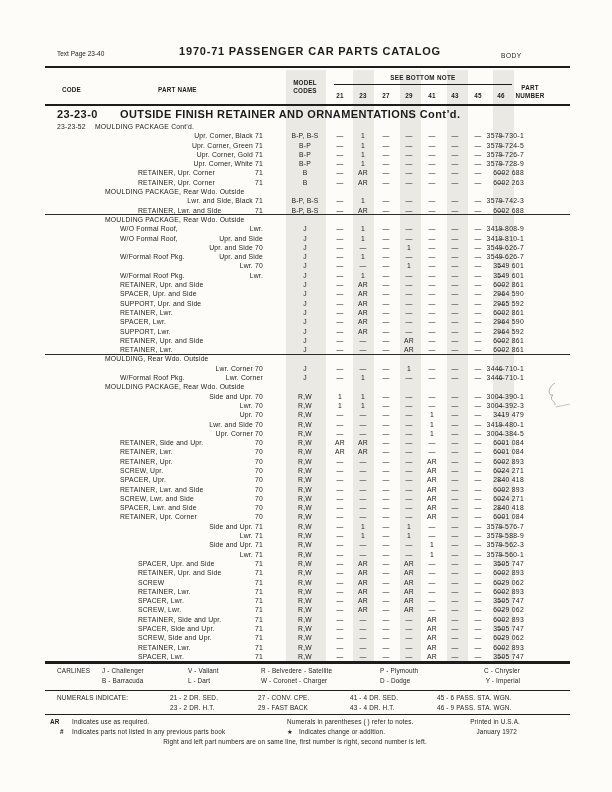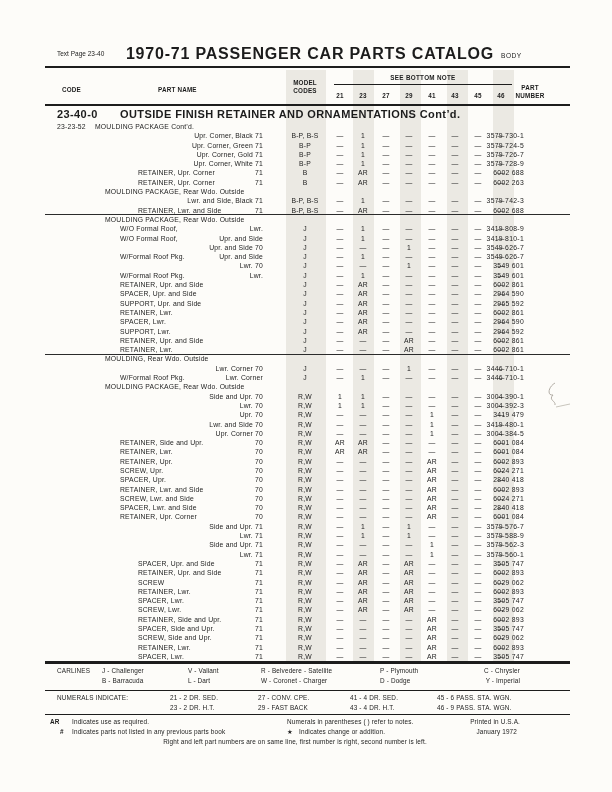--- a/index.html
+++ b/index.html
@@ -6,21 +6,21 @@
   .page{
     position:relative;width:612px;height:792px;margin:0 auto;
     background:#fdfcf9;color:#1c1c1c;overflow:hidden;
     font-family:"Liberation Sans", sans-serif;
   }
   .abs{position:absolute;}
   .stripe{position:absolute;top:70px;height:592px;background:#ebe9e3;}
   .rule{position:absolute;background:#1d1d1d;}
   
   .page-ref{left:57px;top:50px;font-size:6.5px;}
-  .main-title{left:110px;top:45px;width:400px;text-align:center;font-size:16px;font-weight:700;letter-spacing:.8px;}
+  .main-title{left:110px;top:45px;width:400px;text-align:center;font-size:11px;font-weight:700;letter-spacing:.8px;}
   .body-label{left:501px;top:52px;font-size:6.6px;letter-spacing:.5px;}
   .th{font-size:6.3px;font-weight:700;letter-spacing:.2px;}
   .num-col{width:22px;text-align:center;}
   
   .sec{top:108px;font-size:11px;font-weight:700;letter-spacing:.4px;}
   
   .rows{position:absolute;left:45px;top:122px;width:525px;}
   .row{position:relative;height:9.3px;line-height:9.3px;font-size:6.8px;letter-spacing:.2px;white-space:nowrap;}
   .row span{position:absolute;top:0;}
   .rule-after::after{content:"";position:absolute;left:0;right:0;bottom:-.5px;height:1px;background:#2b2b2b;}
@@ -67,21 +67,21 @@
   <div class="abs th num-col" style="left:375px;top:92px;">27</div>
   <div class="abs th num-col" style="left:398px;top:92px;">29</div>
   <div class="abs th num-col" style="left:421px;top:92px;">41</div>
   <div class="abs th num-col" style="left:444px;top:92px;">43</div>
   <div class="abs th num-col" style="left:467px;top:92px;">45</div>
   <div class="abs th num-col" style="left:490px;top:92px;">46</div>
   <div class="abs th" style="left:496px;top:84px;width:68px;text-align:center;">PART</div>
   <div class="abs th" style="left:496px;top:92px;width:68px;text-align:center;">NUMBER</div>
   <div class="rule" style="left:45px;top:104px;width:525px;height:2.4px;"></div>
 
-  <div class="abs sec" style="left:57px;top:108px;">23-40-0</div>
+  <div class="abs sec" style="left:57px;top:108px;">23-23-0</div>
   <div class="abs sec" style="left:120px;top:108px;">OUTSIDE FINISH RETAINER AND ORNAMENTATIONS Cont’d.</div>
 
   <div class="rows">
       <div class="row">
       <span class="c-code">23-23-52</span>
       <span class="c-left ind0">MOULDING PACKAGE Cont’d.</span>
       <span class="c-right"></span>
       <span class="c-model"></span>
       <span class="c-part"></span>
     </div>

